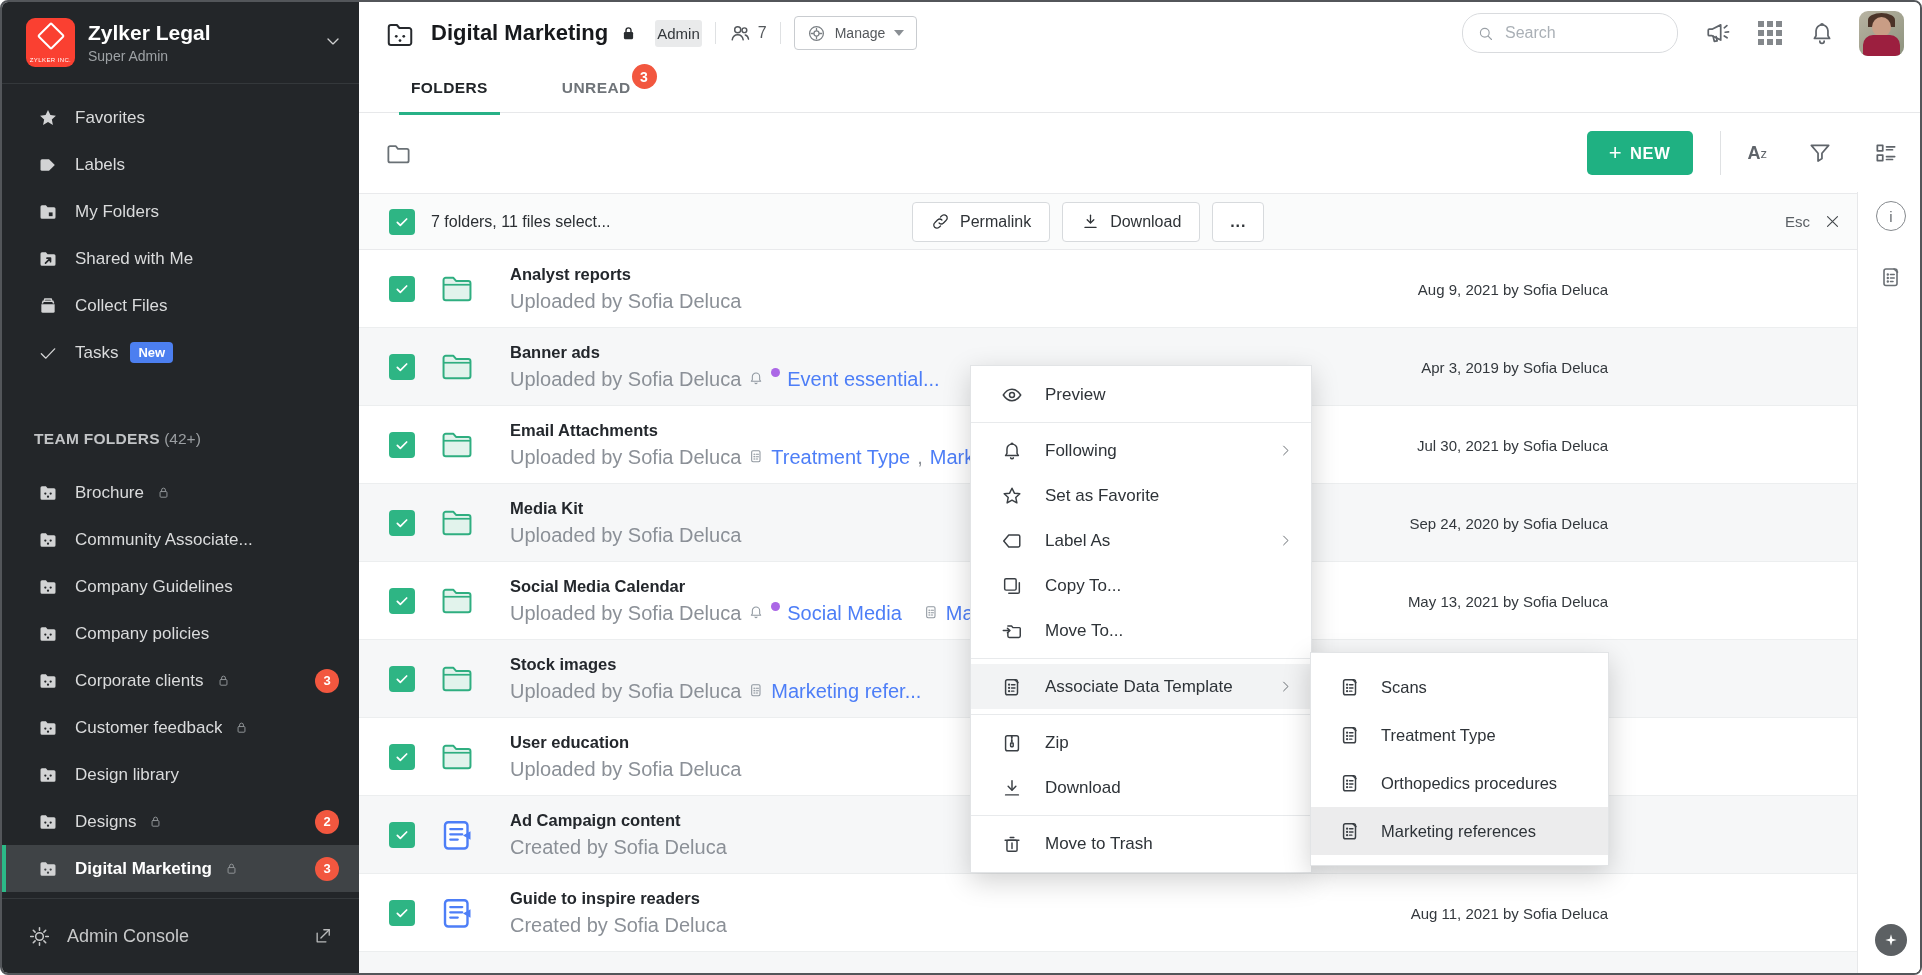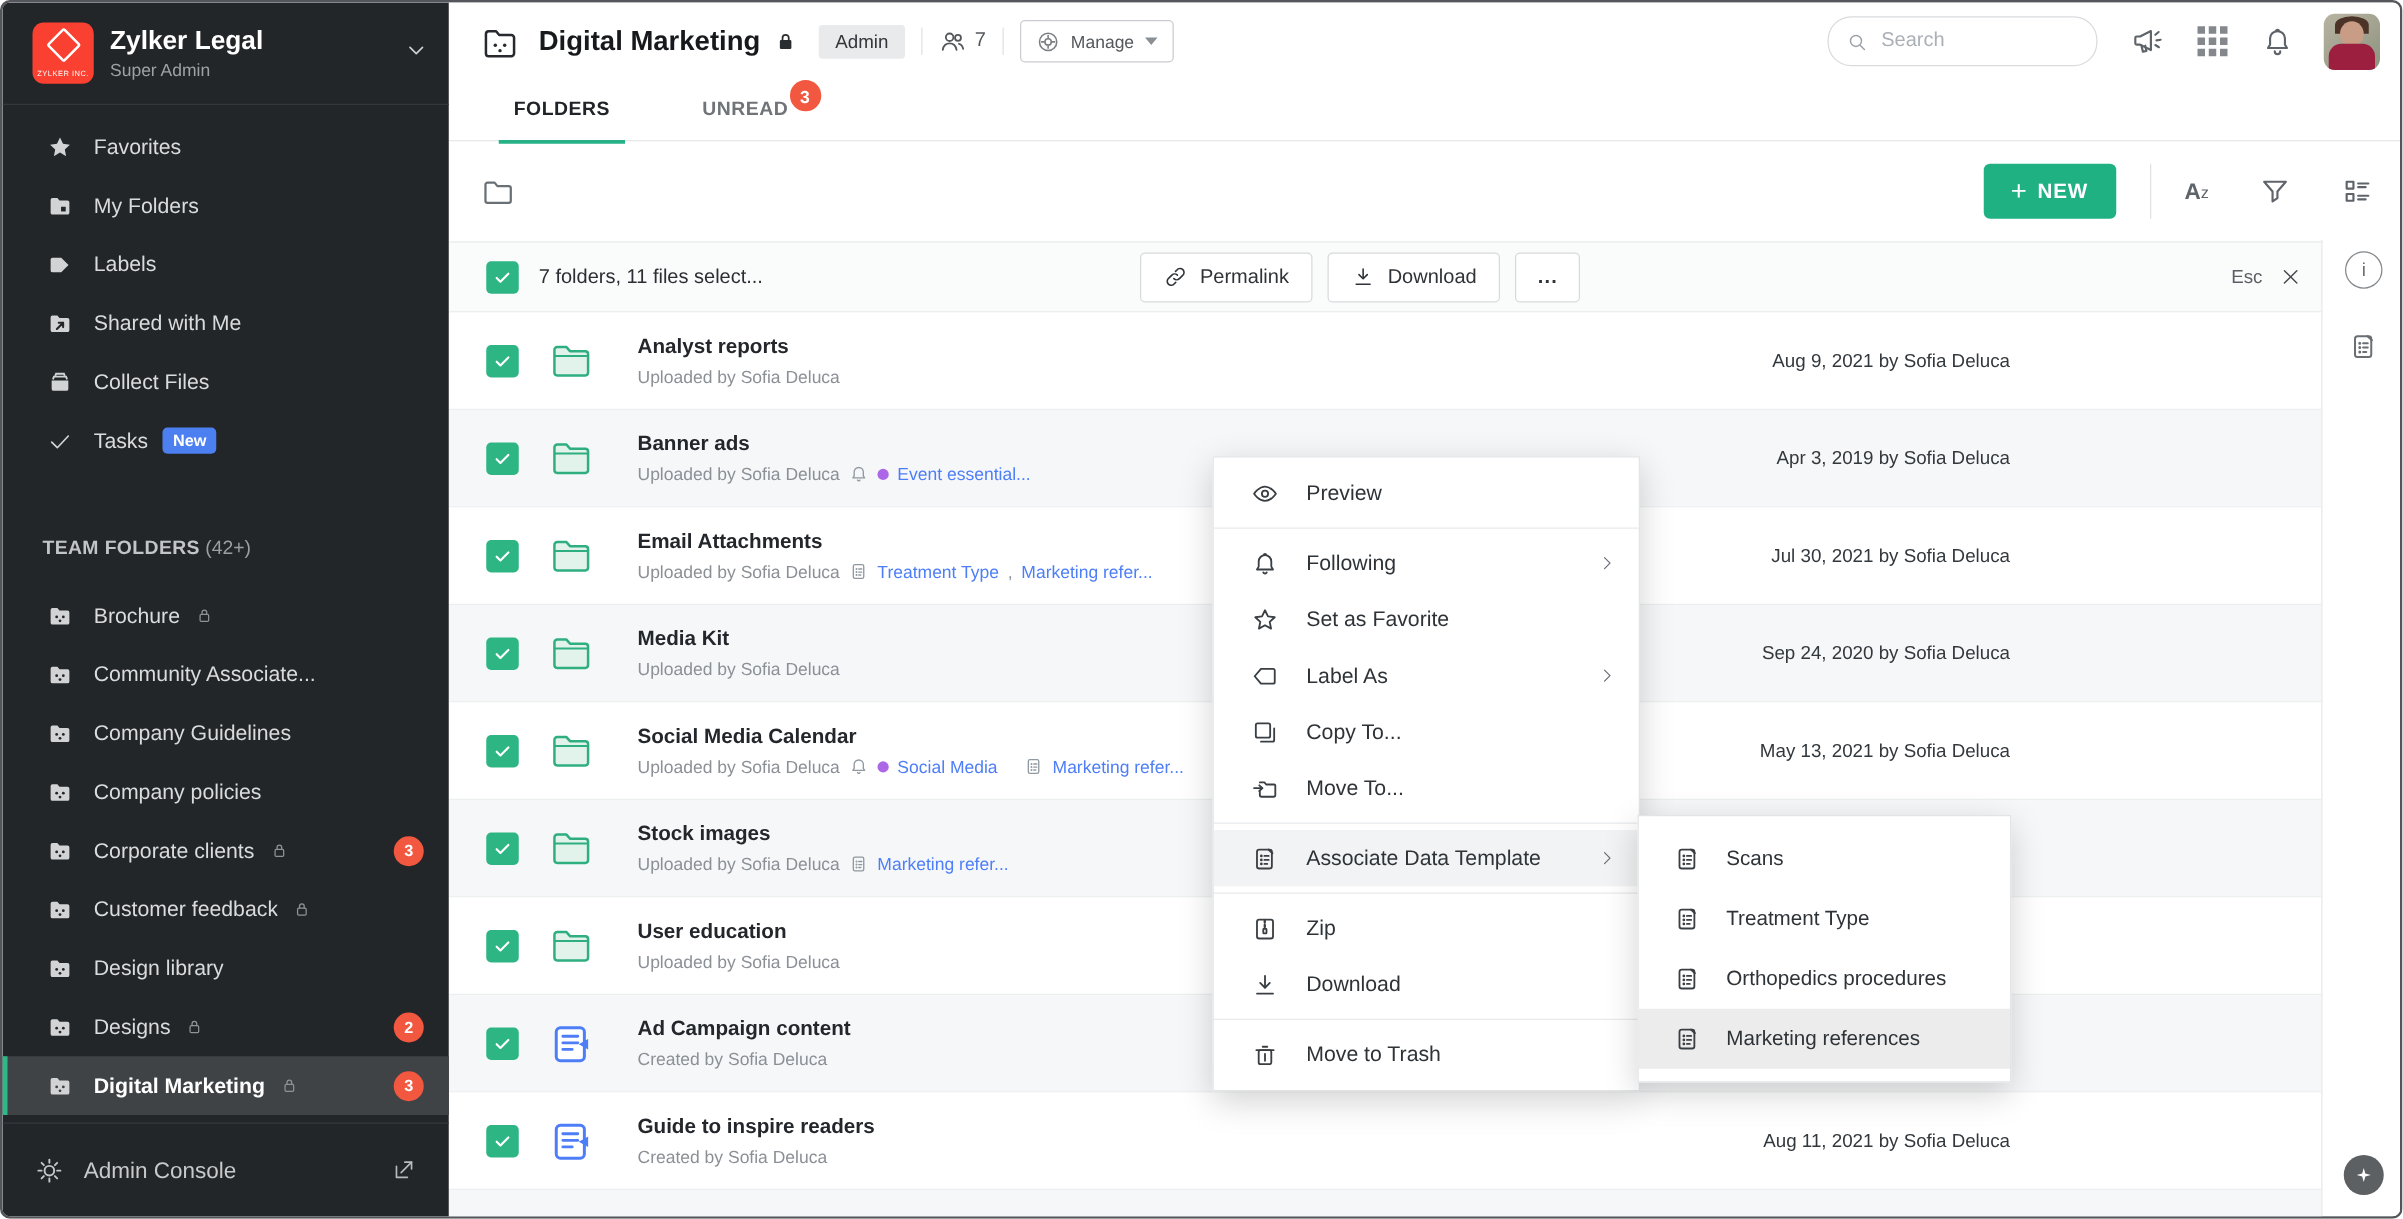--- a/index.html
+++ b/index.html
@@ -33,21 +33,21 @@
   .side-bottom{position:absolute;left:0;right:0;bottom:0;height:75px;border-top:1px solid #35393c;display:flex;align-items:center;padding:0 26px;box-sizing:border-box;}
   .side-bottom .sic{width:23px;height:23px;color:#c6c7c8;}
   .side-bottom .lbl{margin-left:16px;font-size:18px;color:#c8c9ca;}
   .side-bottom .ext{margin-left:auto;width:20px;height:20px;color:#b9babb;}
   
   #main{position:absolute;left:357px;top:0;width:1565px;height:100%;background:#fff;}
   .main-header{height:62px;display:flex;align-items:center;padding:0 20px 0 26px;}
   .tf-icon{width:30px;height:26px;color:#26292d;flex:0 0 auto;}
   .page-title{margin-left:16px;font-size:22px;font-weight:bold;color:#17191c;white-space:nowrap;}
   .title-lock{width:17px;height:17px;color:#2a2d30;margin-left:12px;}
-  .role-badge{margin-left:18px;background:#e9eaeb;color:#33373b;font-size:15px;padding:5px 13px;border-radius:3px;}
+  .role-badge{margin-left:18px;background:#e9eaeb;color:#33373b;font-size:15px;padding:5px 2px;border-radius:3px;}
   .vsep{width:1px;height:22px;background:#dfe1e3;margin:0 13px;}
   .members{display:flex;align-items:center;color:#54585c;font-size:16px;gap:7px;}
   .members .sic{width:22px;height:22px;}
   .manage-btn{display:flex;align-items:center;gap:9px;border:1px solid #c9ccd0;border-radius:4px;height:34px;padding:0 12px;color:#54585c;font-size:14px;background:#fff;cursor:pointer;}
   .manage-btn .sic{width:19px;height:19px;color:#7a7f84;}
   .caret{width:0;height:0;border-left:5px solid transparent;border-right:5px solid transparent;border-top:6px solid #8a8f94;}
   .hdr-right{margin-left:auto;display:flex;align-items:center;}
   .search-pill{display:flex;align-items:center;width:186px;height:38px;border:1px solid #d9dbde;border-radius:19px;padding:0 14px;gap:9px;}
   .search-pill .sic{width:17px;height:17px;color:#9aa0a6;flex:0 0 auto;}
   .search-pill input{border:none;outline:none;width:120px;font-size:16px;color:#3c4043;font-family:"Liberation Sans",sans-serif;}
@@ -86,21 +86,21 @@
   .btn.more{width:52px;justify-content:center;font-weight:bold;letter-spacing:1px;padding:0;}
   .sel-esc{position:absolute;right:16px;display:flex;align-items:center;gap:14px;color:#5a5f64;font-size:15px;}
   .sel-esc .sic{width:17px;height:17px;color:#44484c;cursor:pointer;}
   
   .rows{width:1498px;}
   .row{position:relative;height:78px;display:flex;align-items:center;padding-left:30px;box-sizing:border-box;border-bottom:1px solid #eceeef;background:#fff;}
   .row:nth-child(even){background:#f6f7f8;}
   .row .ficon{margin-left:22px;width:40px;display:flex;justify-content:center;flex:0 0 auto;}
   .row .ftext{margin-left:33px;min-width:0;}
   .row .fname{font-size:16.5px;font-weight:bold;color:#23272c;}
-  .row .fsub{margin-top:6px;display:flex;align-items:center;font-size:14px;color:#8b9097;gap:7px;white-space:nowrap;}
+  .row .fsub{margin-top:6px;display:flex;align-items:flex-start;font-size:20px;color:#8b9097;gap:7px;white-space:nowrap;}
   .row .fsub .mic{width:16px;height:16px;color:#9098a0;flex:0 0 auto;}
   .dot{width:9px;height:9px;border-radius:50%;background:#ab67e6;display:inline-block;}
   .flink{color:#4d7ef7;cursor:pointer;}
   .fdate{position:absolute;right:249px;top:50%;transform:translateY(-50%);font-size:15px;color:#33383d;white-space:nowrap;}
   .thumb{width:46px;height:34px;background:#1b2a5a;border-radius:2px;position:relative;overflow:hidden;}
   
   .ctx{position:absolute;left:611px;top:363px;width:340px;background:#fff;border:1px solid #e2e4e6;box-shadow:0 8px 26px rgba(0,0,0,.18);z-index:30;padding:6px 0;}
   .mi{height:45px;display:flex;align-items:center;padding:0 18px 0 30px;font-size:17px;color:#2e3338;cursor:pointer;}
   .mi .sic{width:22px;height:22px;color:#3a3f44;flex:0 0 auto;}
   .mi .mlbl{margin-left:22px;}
@@ -146,33 +146,33 @@
         <span class="sic">
             <svg class="icf" viewBox="0 0 24 24">
               <path d="M12 2.5l2.9 6 6.6.8-4.9 4.5 1.3 6.5-5.9-3.4-5.9 3.4 1.3-6.5L2.5 9.3l6.6-.8z"></path>
             </svg>
           </span>
         <span class="lbl">Favorites</span>
       </div>
       <div class="snav">
         <span class="sic">
             <svg class="icf" viewBox="0 0 24 24">
+              <path d="M4.8 5h8.4l7 7-7 7H4.8A1.8 1.8 0 0 1 3 17.2V6.8A1.8 1.8 0 0 1 4.8 5z"></path>
+            </svg>
+          </span>
+        <span class="lbl">Labels</span>
+      </div>
+      <div class="snav">
+        <span class="sic">
+            <svg class="icf" viewBox="0 0 24 24">
               <path d="M3 5.8A1.8 1.8 0 0 1 4.8 4h4.7l2 2.4h7.7A1.8 1.8 0 0 1 21 8.2v10A1.8 1.8 0 0 1 19.2 20H4.8A1.8 1.8 0 0 1 3 18.2z"></path>
               <rect x="13" y="12.5" width="4.5" height="4.5" style="fill:#232629;stroke:none"></rect>
             </svg>
           </span>
         <span class="lbl">My Folders</span>
-      </div>
-      <div class="snav">
-        <span class="sic">
-            <svg class="icf" viewBox="0 0 24 24">
-              <path d="M4.8 5h8.4l7 7-7 7H4.8A1.8 1.8 0 0 1 3 17.2V6.8A1.8 1.8 0 0 1 4.8 5z"></path>
-            </svg>
-          </span>
-        <span class="lbl">Labels</span>
       </div>
       <div class="snav">
         <span class="sic">
             <svg class="icf" viewBox="0 0 24 24">
               <path d="M3 5.8A1.8 1.8 0 0 1 4.8 4h4.7l2 2.4h7.7A1.8 1.8 0 0 1 21 8.2v10A1.8 1.8 0 0 1 19.2 20H4.8A1.8 1.8 0 0 1 3 18.2z"></path>
               <path d="M9 17l6-6m0 0h-4.2M15 11v4.2" style="fill:none;stroke:#232629;stroke-width:2;stroke-linecap:round"></path>
             </svg>
           </span>
         <span class="lbl">Shared with Me</span>
       </div>

